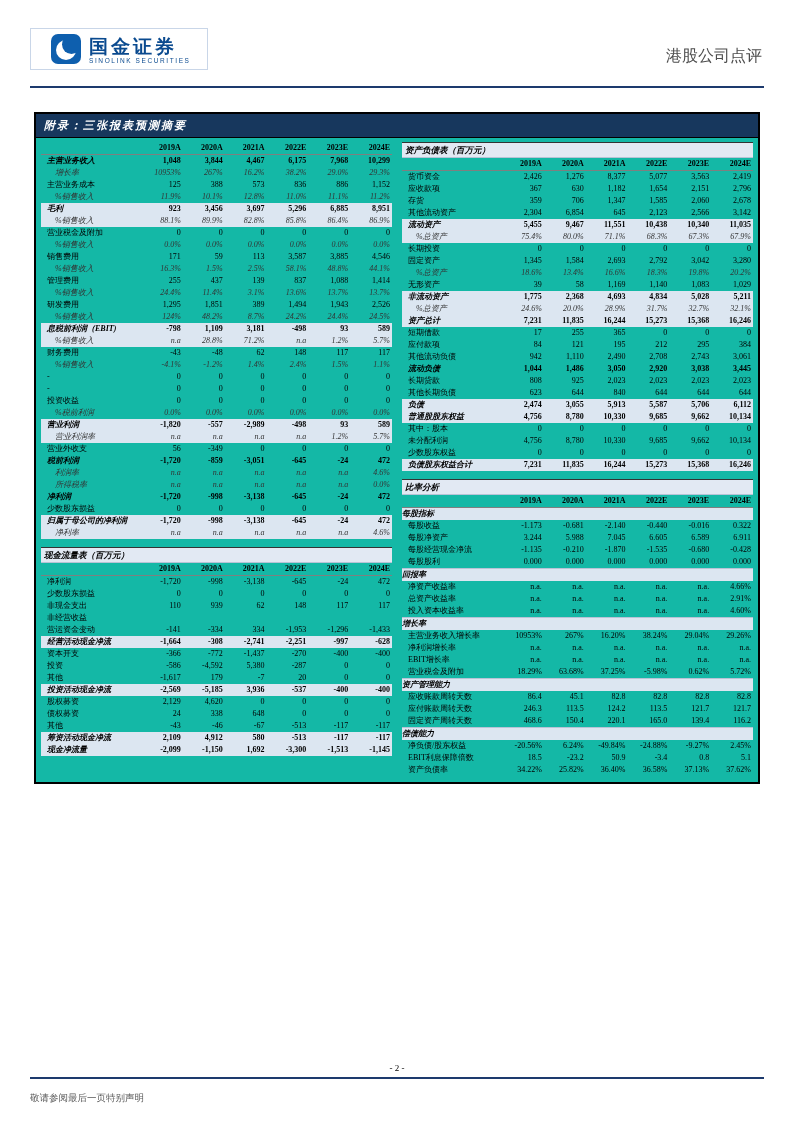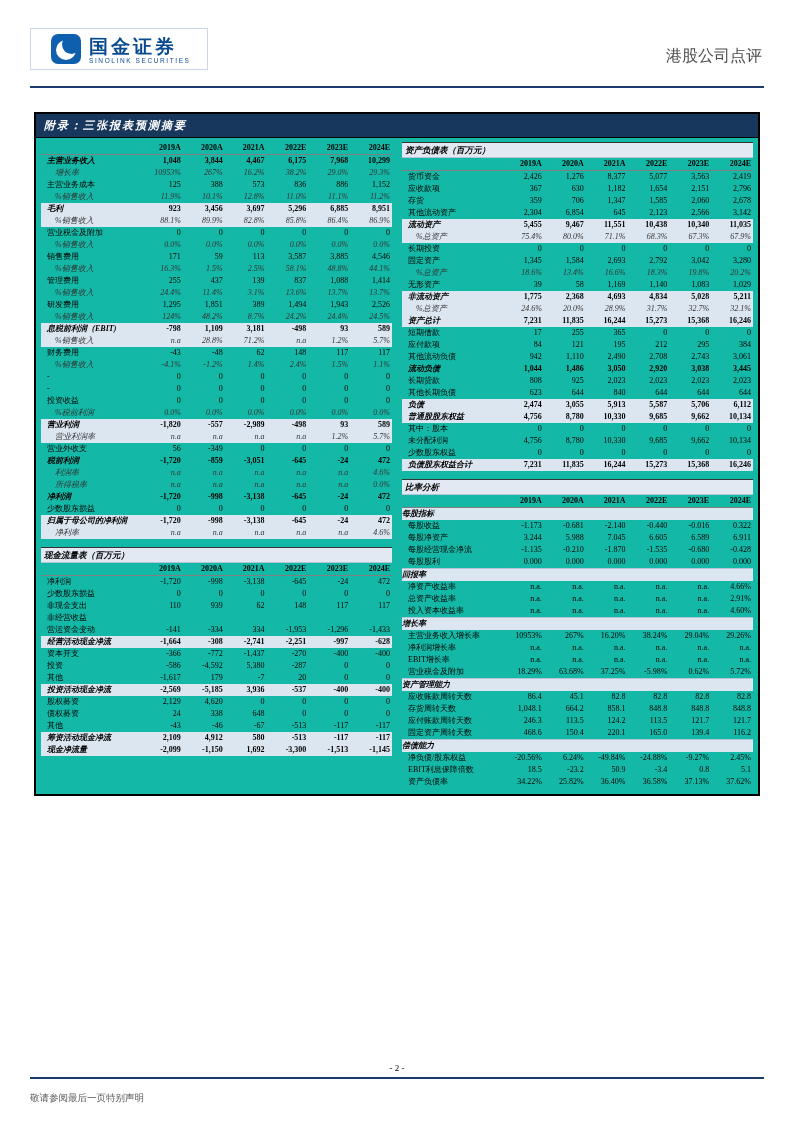--- a/index.html
+++ b/index.html
@@ -946,29 +946,20 @@
               <tr class="r-normal">
                 <td class="lab">应收账款周转天数</td>
                 <td class="val">86.4</td>
                 <td class="val">45.1</td>
                 <td class="val">82.8</td>
                 <td class="val">82.8</td>
                 <td class="val">82.8</td>
                 <td class="val">82.8</td>
               </tr>
               <tr class="r-normal">
-                <td class="lab">存货周转天数</td>
-                <td class="val">1,048.1</td>
-                <td class="val">664.2</td>
-                <td class="val">858.1</td>
-                <td class="val">848.8</td>
-                <td class="val">848.8</td>
-                <td class="val">848.8</td>
-              </tr>
-              <tr class="r-normal">
                 <td class="lab">应付账款周转天数</td>
                 <td class="val">246.3</td>
                 <td class="val">113.5</td>
                 <td class="val">124.2</td>
                 <td class="val">113.5</td>
                 <td class="val">121.7</td>
                 <td class="val">121.7</td>
               </tr>
               <tr class="r-normal">
                 <td class="lab">固定资产周转天数</td>

